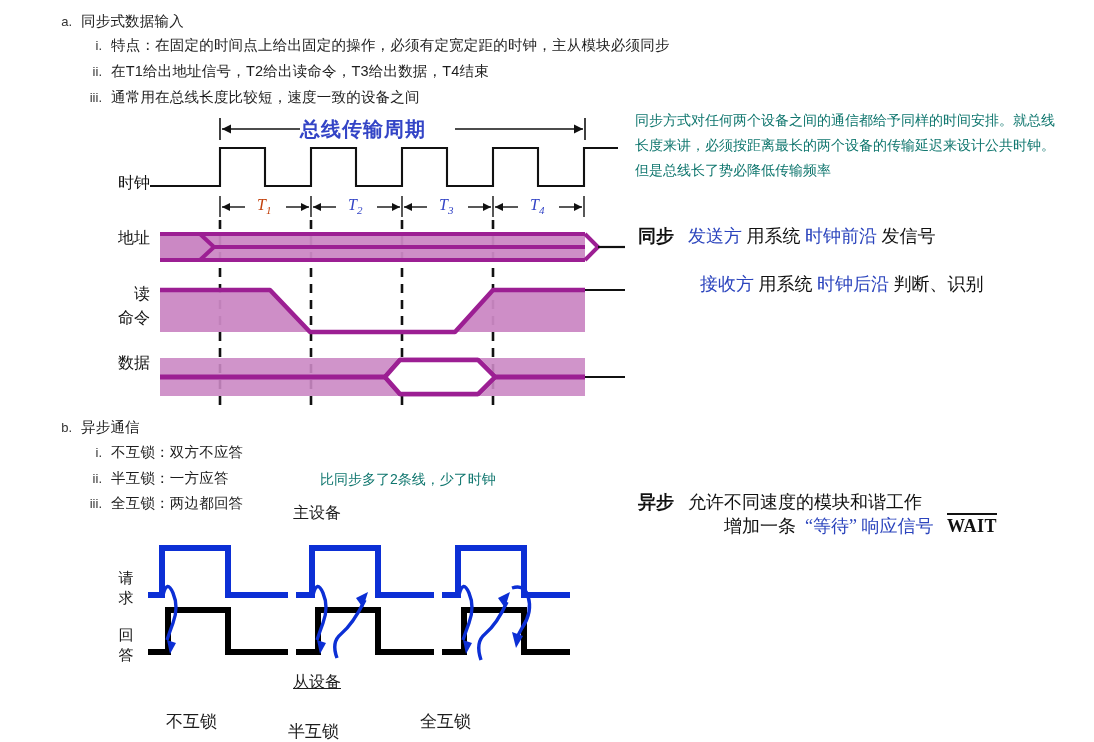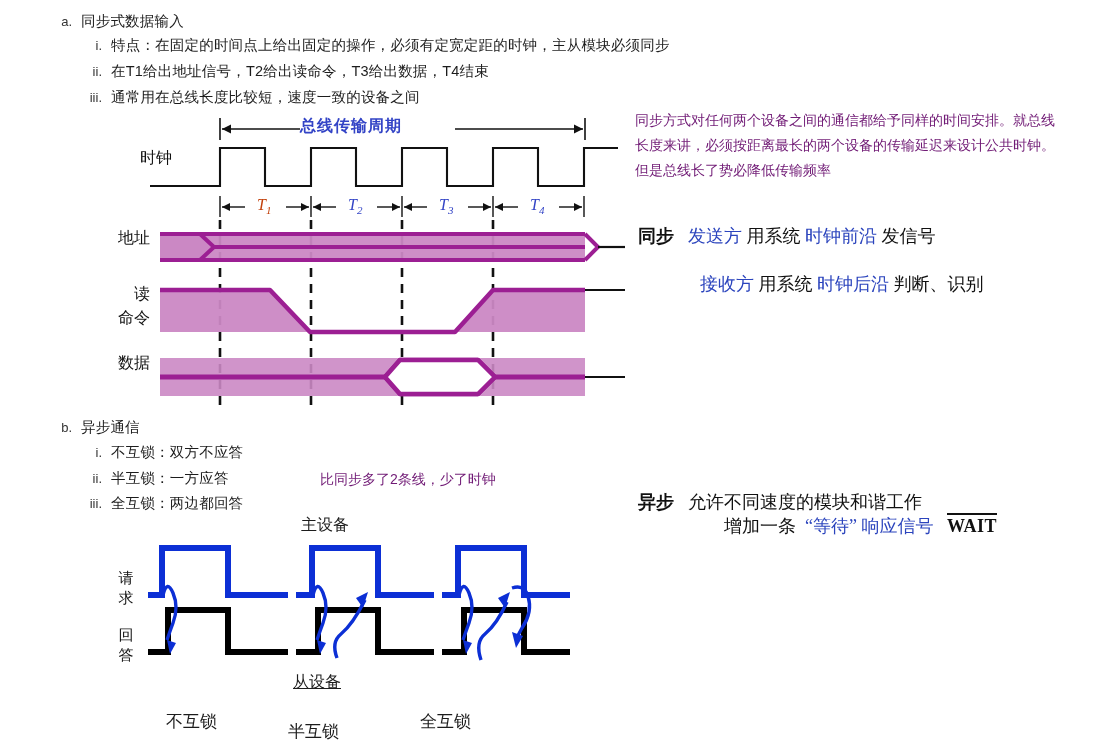--- a/index.html
+++ b/index.html
@@ -43,21 +43,21 @@
     letter-spacing: .2px;
   }
   .lvl-a { left: 46px; }
   .lvl-i { left: 76px; }
 
   
   .note {
     position: absolute;
     font-size: 14px;
     line-height: 25px;
-    color: #701a75;
+    color: #0f766e;
     white-space: nowrap;
   }
 
   
   .callout {
     position: absolute;
     white-space: nowrap;
     font-family: "Liberation Serif", "DejaVu Serif", serif;
     font-size: 18px;
     color: #111;
@@ -246,23 +246,23 @@
         <path d="M385,377 L400,360 H478 L495,377" fill="none" stroke="#9c1f93" stroke-width="4.5" stroke-linejoin="round"></path>
         <path d="M385,377 L400,394 H478 L495,377" fill="none" stroke="#9c1f93" stroke-width="4.5" stroke-linejoin="round"></path>
         <path d="M495,377 H585" fill="none" stroke="#9c1f93" stroke-width="5"></path>
         <polygon points="400,362 478,362 478,392 400,392" fill="#ffffff" stroke="none"></polygon>
         <path d="M385,377 L400,360 H478 L495,377 L478,394 H400 Z" fill="#ffffff" stroke="#9c1f93" stroke-width="4.5" stroke-linejoin="round"></path>
         <line x1="585" y1="377" x2="625" y2="377" stroke="#111" stroke-width="2.2"></line>
       </g>
     </svg>
   </div>
 
-  <div class="wave-label" style="left:300px;top:116px;font-size:16px;color:#3344c6;font-weight:600;letter-spacing:1px;">总线传输周期</div>
-
-  <div class="wave-label" style="left:118px;top:148px;margin-left:22px;">时钟</div>
+  <div class="wave-label" style="left:300px;top:116px;font-size:20px;color:#3344c6;font-weight:600;letter-spacing:1px;">总线传输周期</div>
+
+  <div class="wave-label" style="left:118px;top:173px;">时钟</div>
   <div class="wave-label" style="left:118px;top:228px;">地址</div>
   <div class="wave-label" style="left:134px;top:284px;">读</div>
   <div class="wave-label" style="left:118px;top:308px;">命令</div>
   <div class="wave-label" style="left:118px;top:353px;">数据</div>
 
   <div class="wave-label" style="left:257px;top:196px;font-family:Liberation Serif, serif;font-style:italic;font-size:16px;color:#c2410c;"><span>T</span><sub style="font-size:11px;">1</sub></div>
   <div class="wave-label" style="left:348px;top:196px;font-family:'Liberation Serif',serif;font-style:italic;font-size:16px;color:#3344c6;"><span>T</span><sub style="font-size:11px;">2</sub></div>
   <div class="wave-label" style="left:439px;top:196px;font-family:'Liberation Serif',serif;font-style:italic;font-size:16px;color:#3344c6;"><span>T</span><sub style="font-size:11px;">3</sub></div>
   <div class="wave-label" style="left:530px;top:196px;font-family:'Liberation Serif',serif;font-style:italic;font-size:16px;color:#3344c6;"><span>T</span><sub style="font-size:11px;">4</sub></div>
 
@@ -291,21 +291,21 @@
         <path d="M359,85 q4,-16 10,-2 q6,14 0,30 q-4,11 -6,17" fill="none" stroke="#0c2fd5" stroke-width="3.4"></path>
         <path d="M363,130 l3,14 l6,-11 z" fill="#0c2fd5" stroke="none"></path>
         <path d="M381,150 q-6,-18 4,-26 q12,-10 22,-32" fill="none" stroke="#0c2fd5" stroke-width="3.4"></path>
         <path d="M405,98 l5,-16 l-12,6 z" fill="#0c2fd5" stroke="none"></path>
         <path d="M412,78 q12,-4 16,8 q5,16 -6,32 q-4,7 -6,12" fill="none" stroke="#0c2fd5" stroke-width="3.4"></path>
         <path d="M412,122 l4,16 l7,-12 z" fill="#0c2fd5" stroke="none"></path>
       </g>
     </svg>
   </div>
 
-  <div class="hs-caption" style="left:293px;top:515px;margin-left:8px;">主设备</div>
+  <div class="hs-caption" style="left:293px;top:503px;">主设备</div>
   <div class="hs-caption" style="left:293px;top:672px;text-decoration:underline;">从设备</div>
 
   <div class="vert-label" style="left:118px;top:568px;width:16px;">
     <div>请</div>
     <div>求</div>
   </div>
   <div class="vert-label" style="left:118px;top:625px;width:16px;">
     <div>回</div>
     <div>答</div>
   </div>

